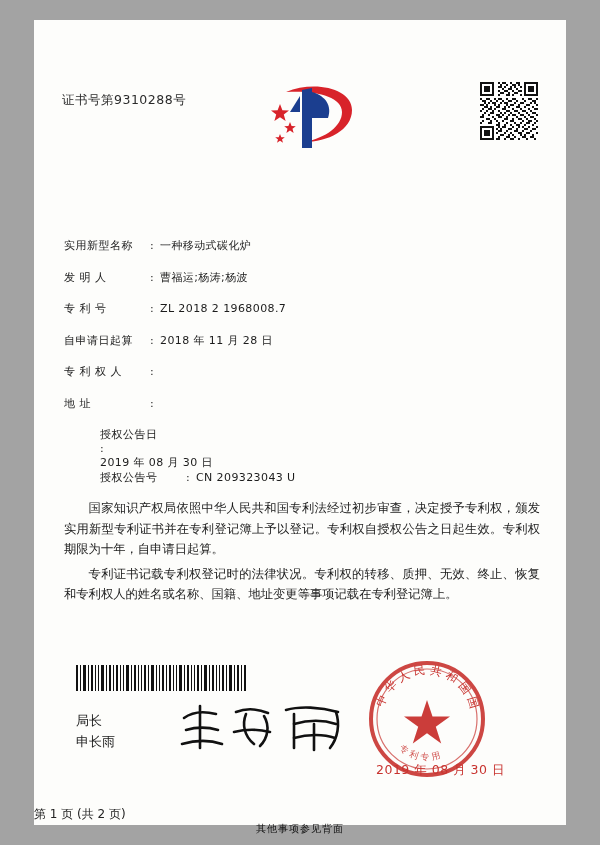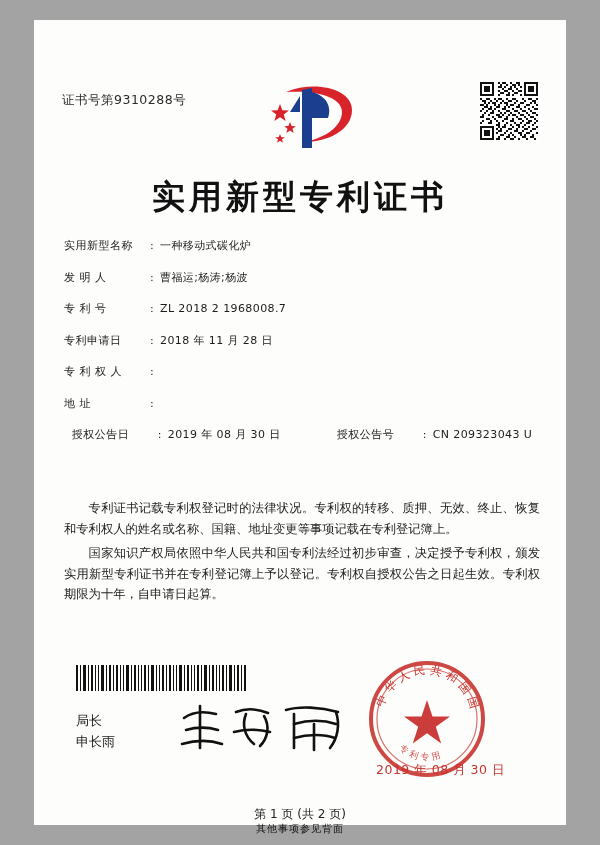--- a/index.html
+++ b/index.html
@@ -60,22 +60,22 @@
   }
   .row .lbl{
     width:86px;
     flex:none;
     letter-spacing:0.5px;
   }
   .row .sep{width:10px;flex:none;}
   .row .val{
     letter-spacing:0.4px;
   }
-  .row.split{justify-content:center;}
-  .row .grp2{margin-left:56px;display:flex;align-items:baseline;}
+  .row.split{justify-content:flex-start;flex-direction:column;}
+  .row .grp2{margin-left:36px;display:flex;align-items:baseline;}
   .row .grp2 .lbl2{width:86px;flex:none;letter-spacing:0.5px;}
 
   
   .paras{
     position:absolute;left:30px;top:478px;right:26px;
     font-size:12.3px;
     line-height:20.5px;
     color:#1c1c1c;
     text-align:justify;
     font-family:"DejaVu Sans","Liberation Sans",sans-serif;
@@ -106,21 +106,21 @@
   }
   .seal-date{
     position:absolute;left:342px;top:742px;
     font-size:12.5px;color:#c8332f;letter-spacing:0.5px;
     font-family:"DejaVu Sans","Liberation Sans",sans-serif;
   }
 
   
   .page-no{
     position:absolute;left:0;right:0;top:786px;
-    text-align:center;font-size:12px;color:#222;
+    font-size:12px;color:#222;
     font-family:"DejaVu Sans","Liberation Sans",sans-serif;
   }
   .footnote{
     position:absolute;left:0;right:0;top:822px;
     text-align:center;font-size:10px;color:#111;letter-spacing:1px;
     font-family:"DejaVu Sans","Liberation Sans",sans-serif;
   }
 </style>
 </head>
 <body>
@@ -341,21 +341,20 @@
           <rect x="8" y="28" width="2" height="1"></rect>
             <rect x="12" y="28" width="1" height="1"></rect>
             <rect x="15" y="28" width="2" height="1"></rect>
             <rect x="19" y="28" width="1" height="1"></rect>
             <rect x="23" y="28" width="1" height="1"></rect>
             <rect x="27" y="28" width="1" height="1"></rect>
         </g>
       </svg>
     </div>
 
-    <div class="title">实用新型专利证书</div>
 
     <div class="fields">
 
       <div class="row">
         <span class="lbl">实用新型名称</span>
         <span class="sep">:</span>
         <span class="val">一种移动式碳化炉</span>
       </div>
 
       <div class="row">
@@ -364,21 +363,21 @@
         <span class="val">曹福运;杨涛;杨波</span>
       </div>
 
       <div class="row">
         <span class="lbl">专 利 号</span>
         <span class="sep">:</span>
         <span class="val">ZL 2018 2 1968008.7</span>
       </div>
 
       <div class="row">
-        <span class="lbl">专利申请日</span>
+        <span class="lbl">自申请日起算</span>
         <span class="sep">:</span>
         <span class="val">2018 年 11 月 28 日</span>
       </div>
 
       <div class="row">
         <span class="lbl">专 利 权 人</span>
         <span class="sep">:</span>
       </div>
 
       <div class="row">
@@ -393,22 +392,22 @@
         <span class="grp2">
           <span class="lbl2">授权公告号</span>
           <span class="sep">:</span>
           <span class="val">CN 209323043 U</span>
         </span>
       </div>
 
     </div>
 
     <div class="paras">
+      <p>国家知识产权局依照中华人民共和国专利法经过初步审查，决定授予专利权，颁发实用新型专利证书并在专利登记簿上予以登记。专利权自授权公告之日起生效。专利权期限为十年，自申请日起算。</p>
       <p>专利证书记载专利权登记时的法律状况。专利权的转移、质押、无效、终止、恢复和专利权人的姓名或名称、国籍、地址变更等事项记载在专利登记簿上。</p>
-      <p>国家知识产权局依照中华人民共和国专利法经过初步审查，决定授予专利权，颁发实用新型专利证书并在专利登记簿上予以登记。专利权自授权公告之日起生效。专利权期限为十年，自申请日起算。</p>
     </div>
 
     <div class="barcode">
       <svg width="174" height="26" viewBox="0 0 174 26" shape-rendering="crispEdges" xmlns="http://www.w3.org/2000/svg">
         <rect width="174" height="26" fill="#fdfdfb"></rect>
         <g fill="#111111">
           <rect x="2" y="0" width="2" height="26"></rect>
             <rect x="6" y="0" width="1" height="26"></rect>
           <rect x="9" y="0" width="3" height="26"></rect>
             <rect x="14" y="0" width="1" height="26"></rect>

